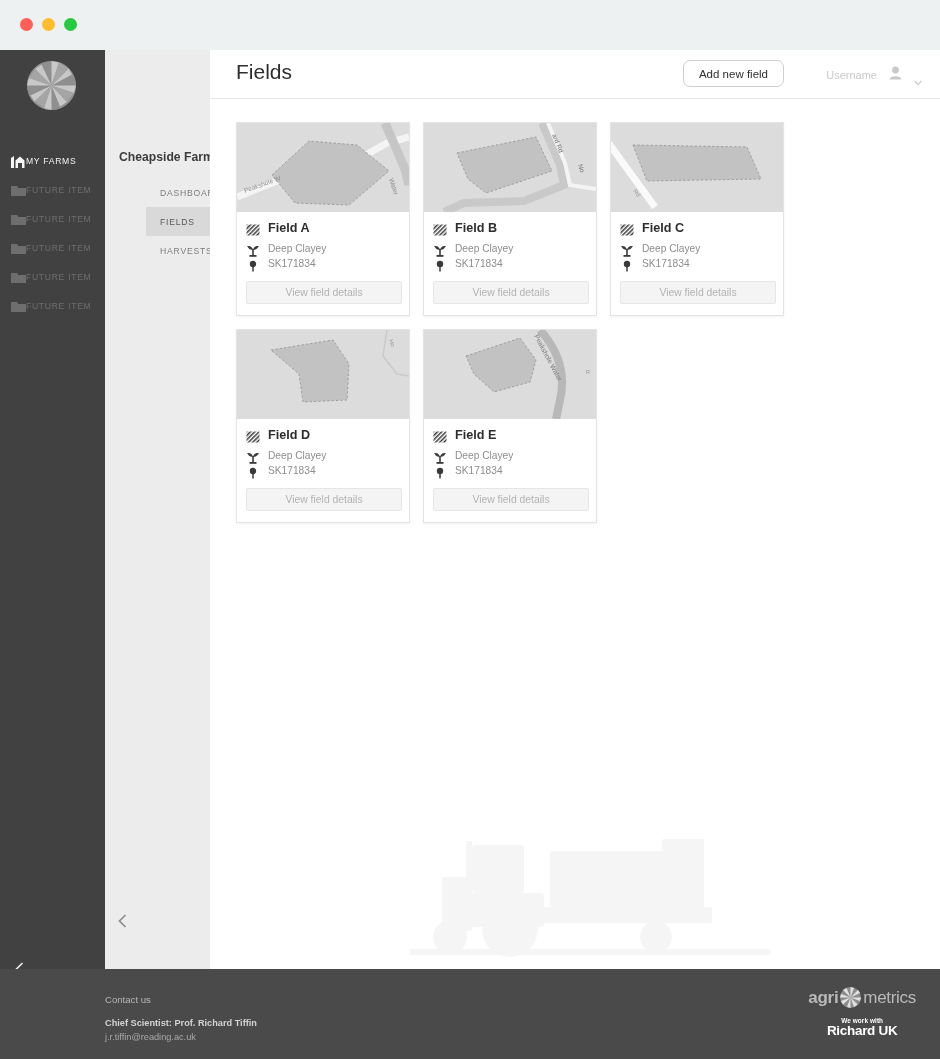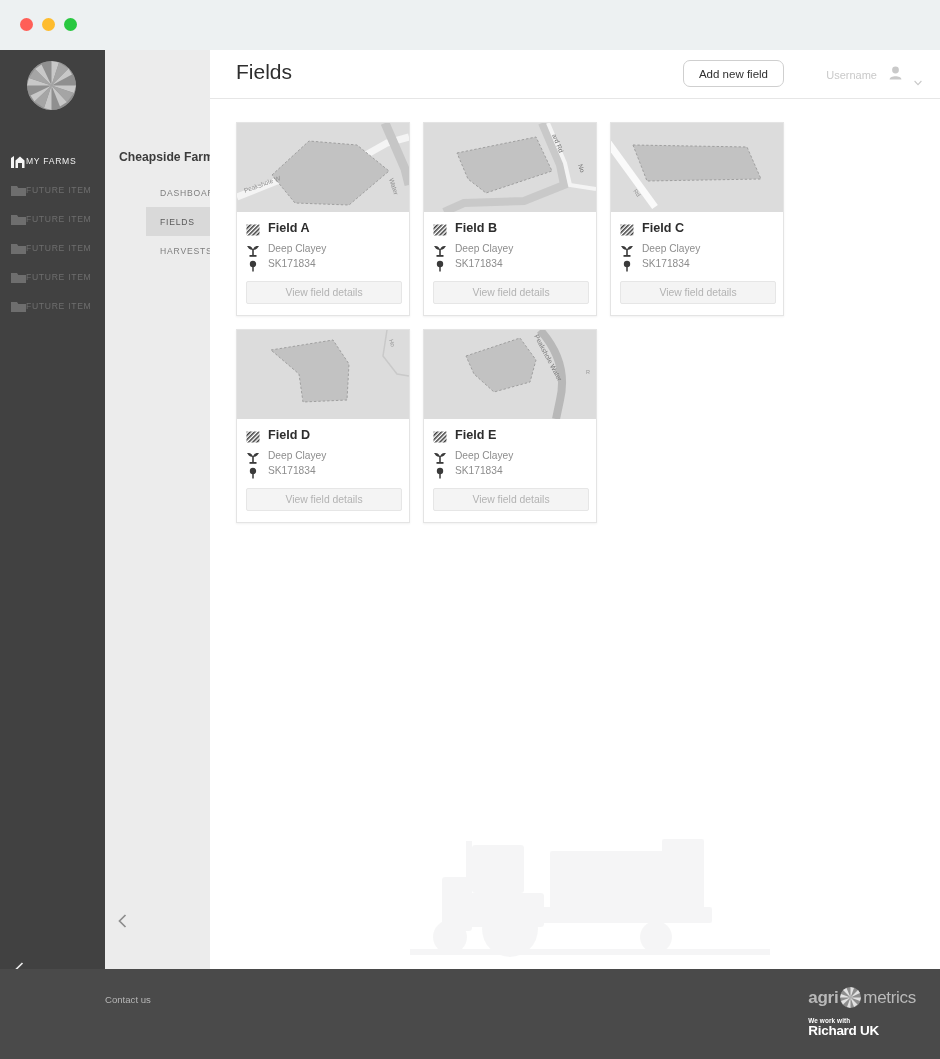--- a/index.html
+++ b/index.html
@@ -147,21 +147,21 @@
     width: 835px; height: 90px; background: #4a4a4a;
   }
   .footer-contact {
     position: absolute; left: 0px; top: 25px;
     font-size: 9.6px; color: #b6b6b6;
   }
   .footer-cols { position: absolute; left: 0px; top: 48px; display: flex; }
   .fcol { width: 162px; }
   .fcol .role { font-size: 9.2px; font-weight: 700; color: #d2d2d2; line-height: 1.5; }
   .fcol .mail { font-size: 9.2px; color: #a8a8a8; line-height: 1.5; }
-  .footer-logo { position: absolute; right: 24px; top: 18px; text-align: left; }
+  .footer-logo { position: absolute; right: 24px; top: 18px; text-align: center; }
   .logo-word { display: flex; align-items: center; gap: 1px; }
   .logo-agri    { font-size: 17px; font-weight: 700; color: #b9b9b9; letter-spacing: -0.3px; }
   .logo-metrics { font-size: 17px; font-weight: 400; color: #b9b9b9; letter-spacing: -0.3px; }
   .logo-mark { width: 21px; height: 21px; margin: 0 1px; }
   .innovate { margin-top: 9px; }
   .innovate .we { font-size: 6.4px; font-weight: 700; color: #ffffff; letter-spacing: 0.1px; }
   .innovate .uk { font-size: 13.5px; font-weight: 700; color: #ffffff; letter-spacing: -0.3px; margin-top: -1px; }
 
   .bottom-strip {
     position: absolute; left: 0; top: 969px; width: 105px; height: 90px;
@@ -549,20 +549,24 @@
       </div>
 
     </div>
   </div>
 
   <div class="bottom-strip"></div>
 
   <div class="footer">
     <div class="footer-contact">Contact us</div>
     <div class="footer-cols">
+      <div class="fcol">
+        <div class="role">Chief Scientist: Prof. Richard Tiffin</div>
+        <div class="mail">j.r.tiffin@reading.ac.uk</div>
+      </div>
     </div>
 
     <div class="footer-logo">
       <div class="logo-word">
         <span class="logo-agri">agri</span>
         <span class="logo-mark">
           <svg width="21" height="21" viewBox="0 0 21 21">
             <circle cx="10.5" cy="10.5" r="10.5" fill="#8d8d8d"></circle>
             <g fill="#e2e2e2">
               <path d="M10.5 10.5 L10.5 0 L14 1 Z"></path>

